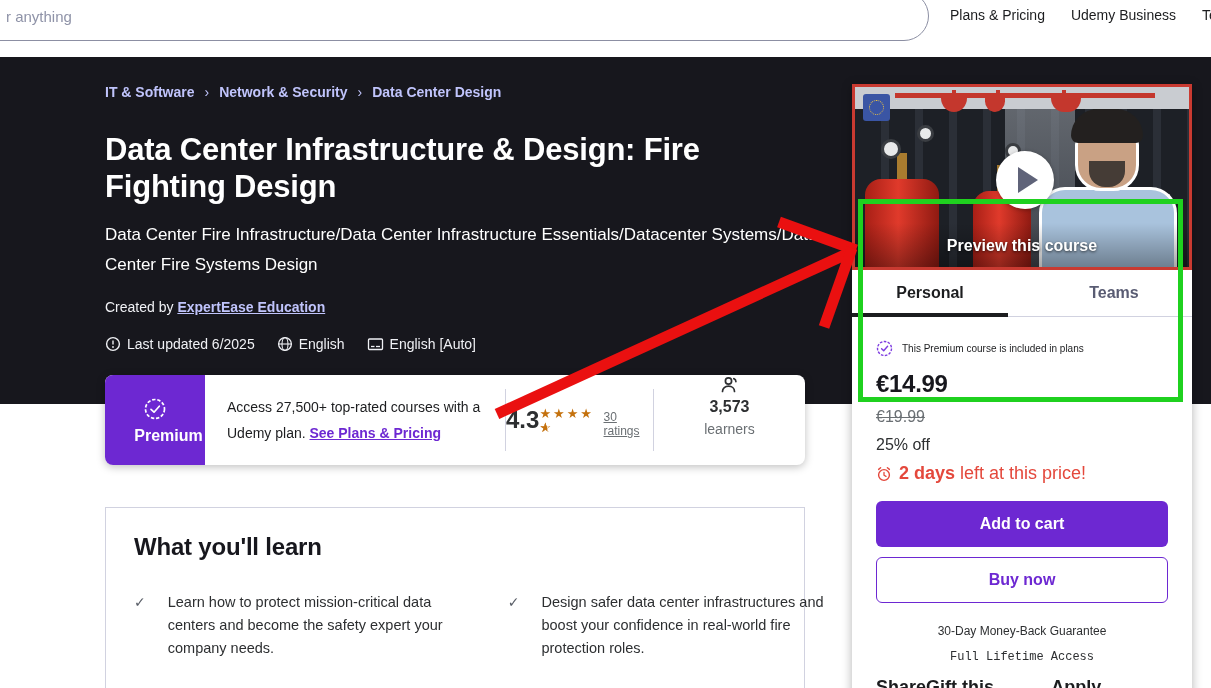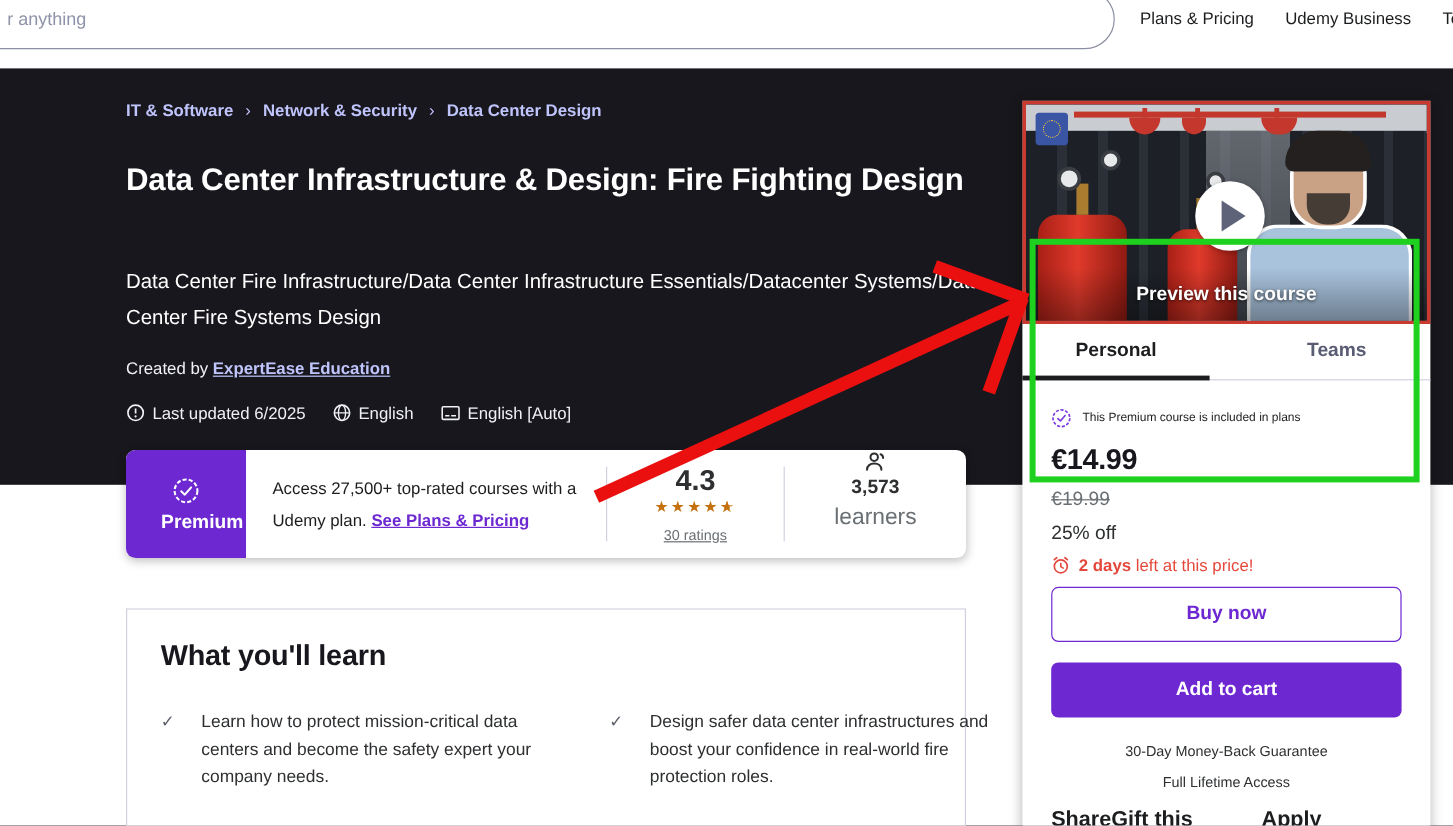--- a/index.html
+++ b/index.html
@@ -18,49 +18,49 @@
   .search-pill input::placeholder { color:#8f93a8; }
   .top-nav { left:950px; top:7px; display:flex; gap:26px; white-space:nowrap; }
   .top-nav a { font-size:14px; color:#1c1d1f; text-decoration:none; cursor:pointer; }
 
   
   .hero { left:0; top:57px; width:1211px; height:347px; background:#17171d; }
   .breadcrumb { left:105px; top:84px; display:flex; gap:10px; align-items:center;
     font-size:14px; font-weight:bold; color:#c0c4fc; }
   .breadcrumb a { color:#c0c4fc; text-decoration:none; cursor:pointer; }
   .breadcrumb .sep { font-weight:normal; font-size:14px; }
-  .course-title { left:105px; top:131px; width:700px; font-size:26px; line-height:37px;
+  .course-title { left:105px; top:131px; width:700px; font-size:31px; line-height:37px;
     font-weight:bold; color:#fff; letter-spacing:-0.2px; }
   .course-subtitle { left:105px; top:220px; width:724px; font-size:17px; line-height:30px; color:#fff; }
   .created-row { left:105px; top:299px; font-size:14px; color:#f0f1f5; }
   .created-row a { color:#c0c4fc; font-weight:bold; text-decoration:underline; cursor:pointer; }
   .meta-row { left:105px; top:336px; display:flex; gap:22px; align-items:center;
     font-size:14px; color:#f0f1f5; }
   .meta-item { display:flex; gap:6px; align-items:center; }
 
   
   .premium-card { left:105px; top:375px; width:700px; height:90px; background:#fff;
     border-radius:8px; box-shadow:0 2px 8px rgba(0,0,0,.25); display:flex; align-items:stretch; z-index:5; }
   .premium-left { width:100px; background:#6d28d2; border-radius:8px 0 0 8px;
     display:flex; flex-direction:column; align-items:center; justify-content:center; gap:5px; }
   .premium-left .lbl { color:#fff; font-size:16px; font-weight:bold;margin-left:27px; }
   .premium-mid { width:300px; padding:0 22px; display:flex; align-items:center;
     font-size:14px; line-height:26px; color:#1c1d1f; }
   .premium-mid a { color:#6d28d2; font-weight:bold; text-decoration:underline; cursor:pointer; }
   .vsep { width:1px; background:#d1d2e0; margin:14px 0; }
-  .rate-col { width:147px; display:flex; flex-direction:column; align-items:center; justify-content:center; }
+  .rate-col { width:147px; display:flex; flex-direction:row; align-items:center; justify-content:center; }
   .rate-val { font-size:24px; font-weight:800; color:#2d2f31; }
   .stars { font-family:"DejaVu Sans", sans-serif; font-size:13px; color:#c4710d; letter-spacing:2px; line-height:14px; margin-top:2px; }
   .star-half { position:relative; display:inline-block; }
   .star-half .under { color:#c4710d; }
   .star-half .over { position:absolute; left:0; top:0; width:57%; overflow:hidden; color:#c4710d; }
   .rate-link { margin-top:8px; font-size:12px; color:#6a6f73; text-decoration:underline; cursor:pointer; }
   .learn-col { width:151px; display:flex; flex-direction:column; align-items:center; justify-content:flex-start; }
   .learn-count { font-size:16px; font-weight:bold; color:#2d2f31; margin-top:3px; }
-  .learn-lbl { font-size:19px; color:#6a6f73; margin-top:5px; }
+  .learn-lbl { font-size:14px; color:#6a6f73; margin-top:5px; }
 
   
   .wyl-card { left:105px; top:507px; width:700px; height:220px; background:#fff;
     border:1px solid #d1d2e0; padding:25px 28px; }
   .wyl-title { font-size:24px; font-weight:bold; color:#17171d; letter-spacing:-0.2px; }
   .wyl-grid { margin-top:30px; display:grid; grid-template-columns:1fr 1fr; column-gap:48px; row-gap:26px; }
   .wyl-item { display:flex; gap:22px; }
   .wyl-check { font-family:"DejaVu Sans", sans-serif; font-size:14px; color:#5a5f68; line-height:23px; }
   .wyl-text { font-size:14.5px; line-height:23px; color:#2d2f31; width:292px; }
 
@@ -106,29 +106,29 @@
     font-size:16px; font-weight:bold; cursor:pointer; position:relative; color:#595c73; }
   .tab.active { color:#1c1d1f; }
   .tab.active::after { content:""; position:absolute; left:0; bottom:-1px; width:100%; height:4px; background:#1c1d1f; }
 
   .side-content { padding:23px 24px 0; }
   .plans-line { display:flex; gap:9px; align-items:center; font-size:10px; color:#1c1d1f; }
   .price-row { margin-top:13px; display:flex; align-items:baseline; gap:10px;flex-direction:column; }
   .price-cur { font-size:24px; font-weight:800; color:#17171d; letter-spacing:-0.3px; }
   .price-old { font-size:16px; color:#6a6f73; text-decoration:line-through; }
   .price-off { font-size:16px; color:#2d2f31; }
-  .urgency { margin-top:9px; display:flex; gap:7px; align-items:center; font-size:14px; color:#e4483c; }
+  .urgency { margin-top:9px; display:flex; gap:7px; align-items:center; font-size:18px; color:#e4483c; }
   .urgency b { font-weight:bold; }
   .btn { margin-top:10px; width:100%; height:46px; border-radius:6px; font-size:16px; font-weight:bold;
     display:flex; align-items:center; justify-content:center; cursor:pointer; font-family:inherit; }
   .btn-cart { margin-top:17px; background:#6d28d2; color:#fff; border:none; }
   .btn-buy { background:#fff; color:#6d28d2; border:1.2px solid #6d28d2; }
   .side-note { text-align:center; font-size:12px; color:#2d2f31; }
   .note-1 { margin-top:21px; }
-  .note-2 { margin-top:12px; }
+  .note-2 { margin-top:12px;font-family:Liberation Mono, monospace; }
   .side-links { margin-top:13px; display:flex; justify-content:space-between; }
   .side-links a { font-size:18px; font-weight:bold; color:#1c1d1f; cursor:pointer;
     text-decoration:underline; text-decoration-color:#9c59e8; text-underline-offset:4px; }
   .coupon-box { margin-top:17px; border:1px dashed #9a9db2; padding:12px 14px; height:62px; }
   .coupon-code { font-size:16px; color:#6e7183; letter-spacing:.2px; }
   .coupon-status { font-size:12px; color:#9a9eb2; }
   .coupon-type { margin-top:6px; font-size:14px; color:#9a9eb2; }
 
   
   .anno-box { left:858px; top:199px; width:325px; height:203px; border:5px solid #1fd11f;
@@ -300,22 +300,22 @@
     <div class="urgency">
       <svg class="icon" width="16" height="16" viewBox="0 0 16 16">
         <circle cx="8" cy="9" r="5.4" fill="none" stroke="#e4483c" stroke-width="1.4"></circle>
         <polyline points="8,6.4 8,9.2 10,10.4" fill="none" stroke="#e4483c" stroke-width="1.3" stroke-linecap="round"></polyline>
         <line x1="2.6" y1="3.4" x2="4.6" y2="1.8" stroke="#e4483c" stroke-width="1.4" stroke-linecap="round"></line>
         <line x1="13.4" y1="3.4" x2="11.4" y2="1.8" stroke="#e4483c" stroke-width="1.4" stroke-linecap="round"></line>
       </svg>
       <span><b>2 days</b><span> left at this price!</span></span>
     </div>
 
+    <button class="btn btn-cart">Add to cart</button>
     <button class="btn btn-buy">Buy now</button>
-    <button class="btn btn-cart">Add to cart</button>
 
     <div class="side-note note-1">30-Day Money-Back Guarantee</div>
     <div class="side-note note-2">Full Lifetime Access</div>
 
     <div class="side-links">
       <a>Share</a>
       <a>Gift this course</a>
       <a>Apply Coupon</a>
     </div>
 

